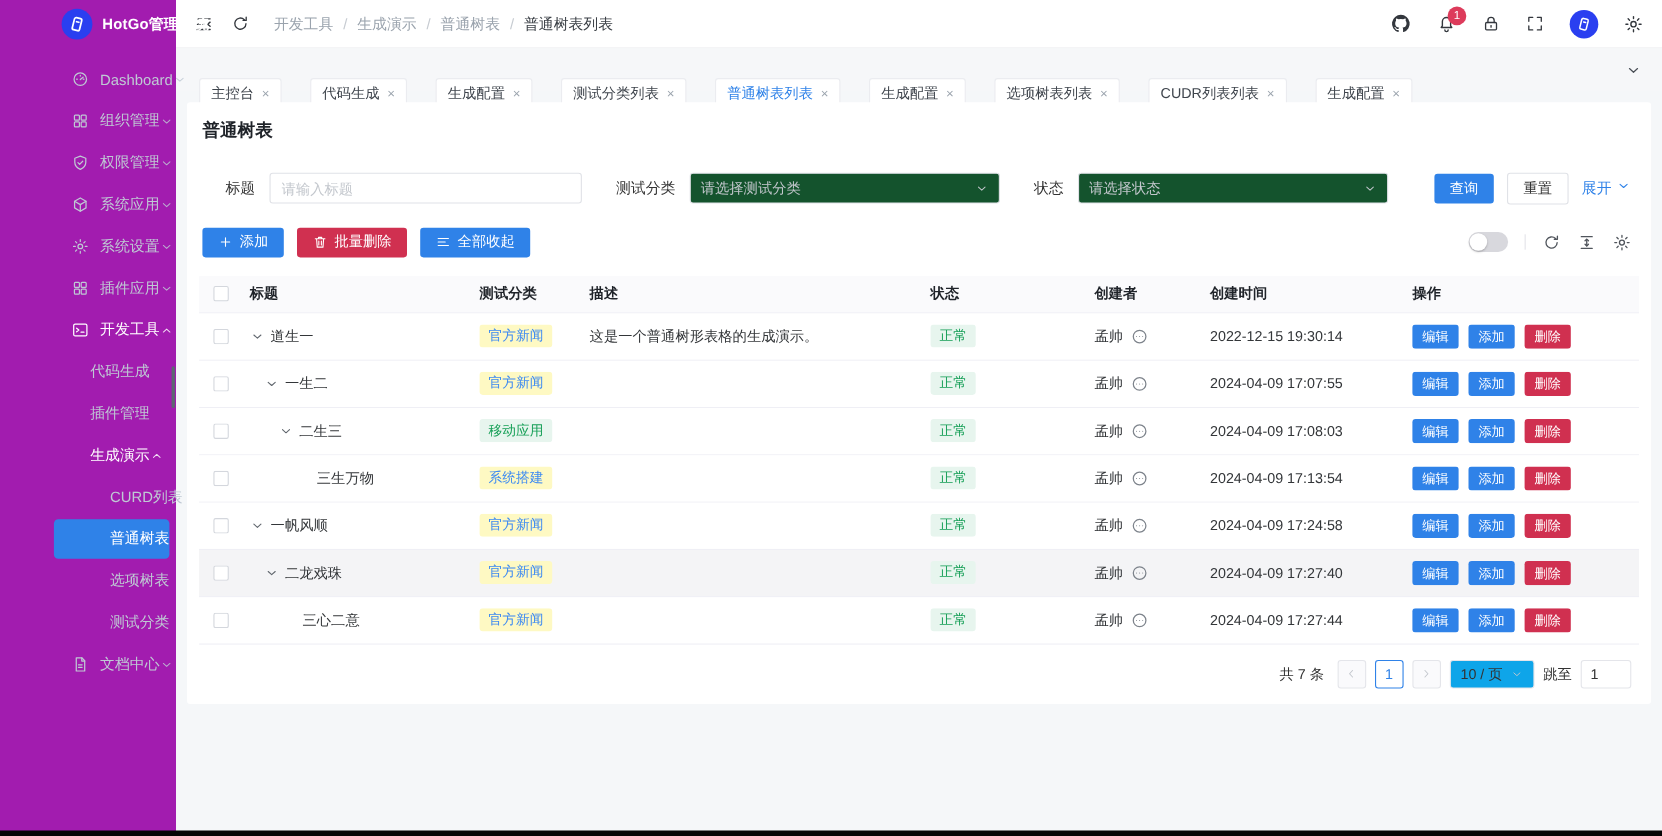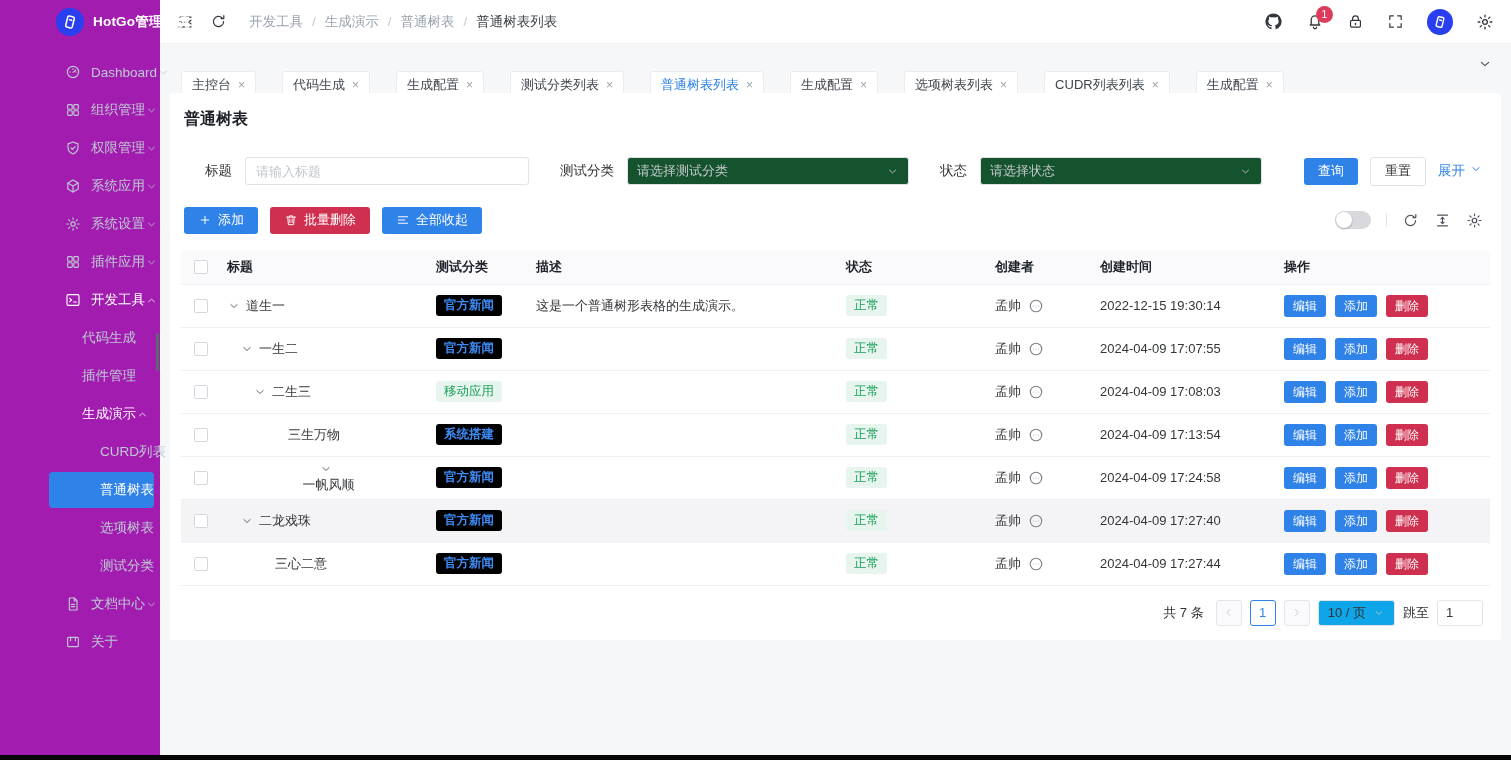--- a/index.html
+++ b/index.html
@@ -76,21 +76,21 @@
   .thead { display:grid; grid-template-columns:var(--cols); background:#fafafc; height:34px; align-items:center; font-weight:700; color:#1f2329; border-bottom:1px solid #efeff5; }
   .trow  { display:grid; grid-template-columns:var(--cols); height:43px; align-items:center; border-bottom:1px solid #efeff5; color:#333639; background:#fff; }
   .trow.hl { background:#f4f4f6; }
   .cell { padding-left:6px; overflow:hidden; white-space:nowrap; }
   .cell.cb { display:flex; justify-content:center; padding-left:0; }
   .checkbox { width:14px; height:14px; border:1px solid #d4d7dd; border-radius:2px; background:#fff; cursor:pointer; }
   .title-cell { display:flex; align-items:center; padding-left:6px; }
   .tree-chev { width:14px; height:14px; color:#60666d; margin-right:5px; display:flex; flex-shrink:0; }
   .tree-pad { width:22px; flex-shrink:0; }
   .tag { display:inline-block; padding:3px 8px; border-radius:3px; font-size:12.5px; line-height:1.2; }
-  .tag.blue  { background:#000000; color:#3d8af2;font-weight:bold; }
+  .tag.blue  { background:#fef9c3; color:#3d8af2; }
   .tag.green { background:#e7f5ee; color:#18a058; }
   .creator { display:flex; align-items:center; gap:7px; }
   .creator .dots { color:#7d838b; display:flex; }
   .acts { display:flex; gap:9px; }
   .abtn { font-size:12px; padding:4px 9px; border-radius:3px; border:none; color:#fff; cursor:pointer; font-family:inherit; line-height:1.2; }
   .abtn.primary { background:#2f82e8; }
   .abtn.danger  { background:#d03050; }
 
   
   .pagination { display:flex; justify-content:flex-end; align-items:center; gap:8px; margin-top:14px; font-size:13px; color:#333; padding-right:7px; }
@@ -253,29 +253,20 @@
             <path d="M14 3v4.5h4"></path>
             <path d="M9.5 12.5h5M9.5 16h5"></path>
           </svg>
         </span>
         <span class="lbl">文档中心</span>
         <span class="chev">
           <svg viewBox="0 0 24 24" width="13" height="13" fill="none" stroke="currentColor" stroke-width="1.7" stroke-linecap="round" stroke-linejoin="round">
             <path d="M6.5 9.5l5.5 5 5.5-5"></path>
           </svg>
         </span>
-      </div>
-      <div class="mi">
-        <span class="micon">
-          <svg viewBox="0 0 24 24" width="16" height="16" fill="none" stroke="currentColor" stroke-width="1.7" stroke-linecap="round" stroke-linejoin="round">
-            <rect x="4" y="5" width="16" height="14" rx="1.5"></rect>
-            <path d="M8.5 5v5M15.5 5v5"></path>
-          </svg>
-        </span>
-        <span class="lbl">关于</span>
       </div>
     </nav>
   <div class="side-thumb"></div>
 </aside>
 
 <div class="main">
 
   <header class="topbar">
     <span class="hicon">
         <svg viewBox="0 0 24 24" width="18" height="18" fill="none" stroke="currentColor" stroke-width="1.7" stroke-linecap="round" stroke-linejoin="round">
@@ -622,21 +613,21 @@
               <div class="cell acts">
                 <button class="abtn primary">编辑</button>
                 <button class="abtn primary">添加</button>
                 <button class="abtn danger">删除</button>
               </div>
             </div>
             <div class="trow">
               <div class="cell cb">
                 <span class="checkbox"></span>
               </div>
-              <div class="title-cell" style="padding-left: 6px; flex-direction: column;">
+              <div class="title-cell" style="padding-left: 6px;">
                 <span class="tree-chev">
                   <svg viewBox="0 0 24 24" width="14" height="14" fill="none" stroke="currentColor" stroke-width="1.7" stroke-linecap="round" stroke-linejoin="round">
                     <path d="M6.5 9.5l5.5 5 5.5-5"></path>
                   </svg>
                 </span>
                 <span>一帆风顺</span>
               </div>
               <div class="cell"><span class="tag blue">官方新闻</span></div>
               <div class="cell"></div>
               <div class="cell"><span class="tag green">正常</span></div>

